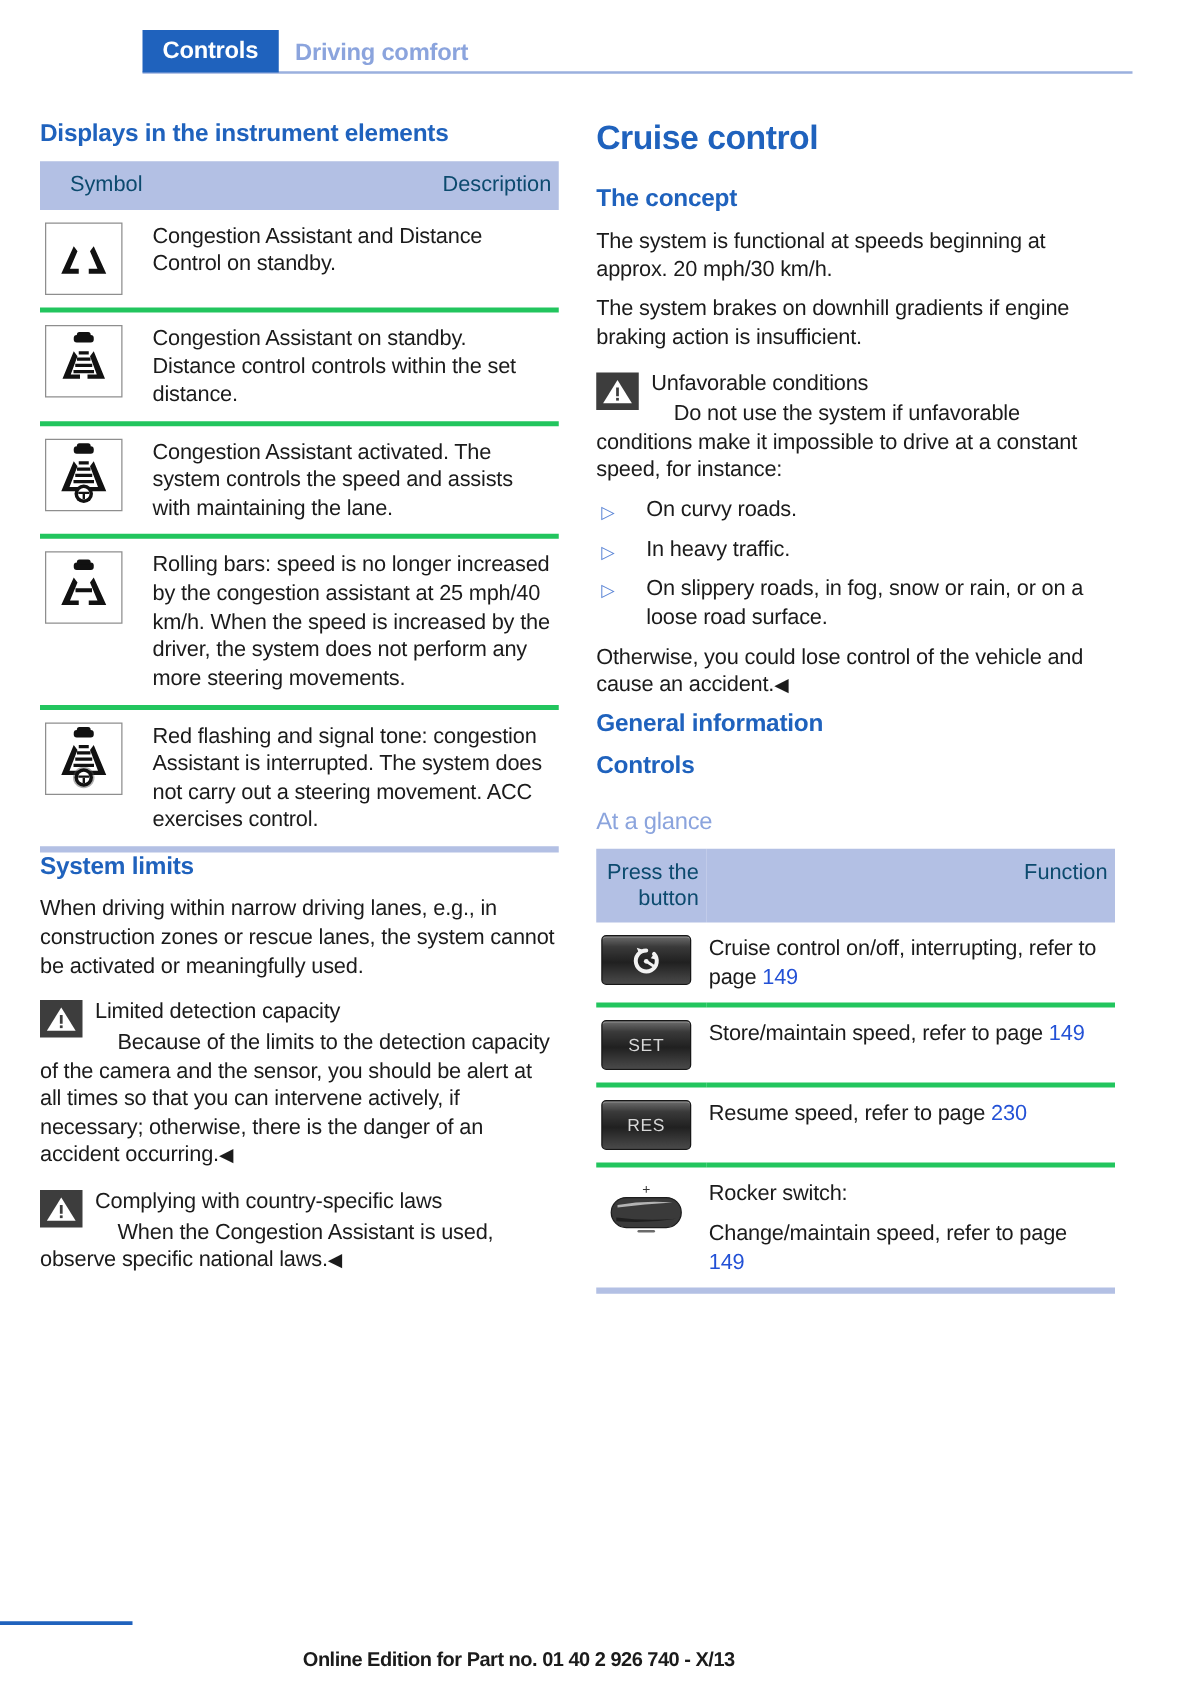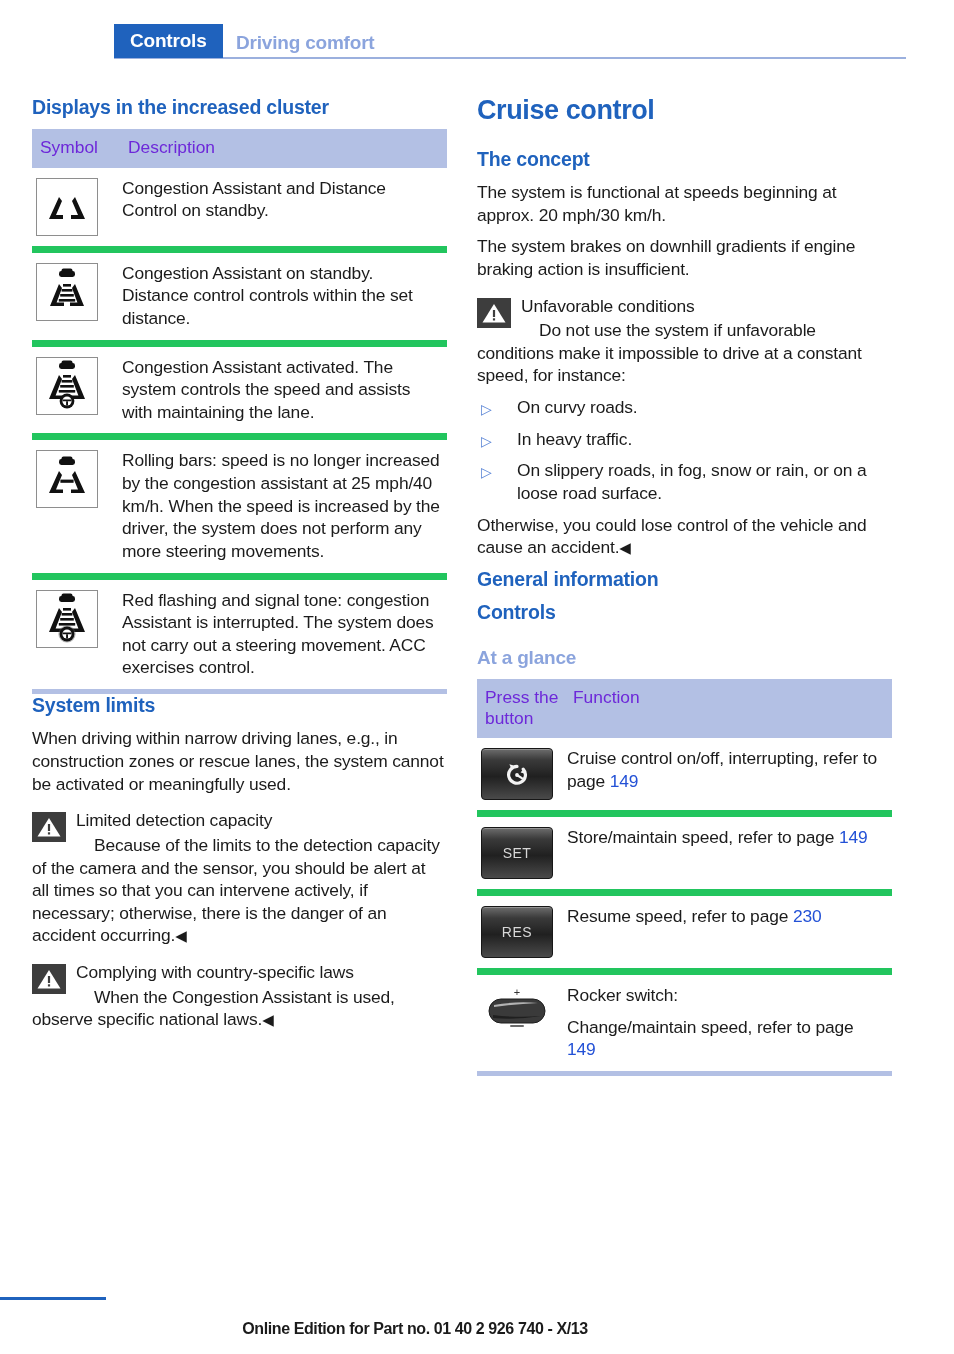--- a/index.html
+++ b/index.html
@@ -57,21 +57,21 @@
     margin: 0 0 10px 0;
     font-size: 19.5px;
     font-weight: bold;
     color: #1f62bd;
     letter-spacing: -0.2px;
     line-height: 1.2;
   }
   h3.head2 {
     margin: 22px 0 10px 0;
     font-size: 19px;
-    font-weight: bold;
+    font-weight: normal;
     color: #8ba4dd;
     letter-spacing: -0.2px;
   }
   .sec-gap { margin-top: 24px; }
 
   p.body {
     margin: 0 0 9px 0;
     font-size: 17.4px;
     line-height: 1.30;
     letter-spacing: -0.15px;
@@ -81,30 +81,30 @@
   
   table.doc {
     width: 100%;
     border-collapse: collapse;
     margin: 0;
   }
   table.doc thead th {
     background: #b3c0e4;
     font-size: 17.4px;
     font-weight: normal;
-    text-align: left;
+    text-align: right;
     padding: 8px 6px 9px 8px;
     line-height: 1.22;
     vertical-align: top;
-    color: #6d28d9;
+    color: #0c4a6e;
     margin-top: 24px;
   }
   table.doc thead th.c1 { width: 88px; }
   table.doc tbody td {
-    border-top: 7px solid #22c55e;
+    border-top: 4px solid #22c55e;
     padding: 9px 6px 10px 2px;
     font-size: 17.4px;
     line-height: 1.30;
     vertical-align: top;
     letter-spacing: -0.15px;
   }
   table.doc tbody tr:first-child td { border-top: none; }
   table.doc tbody td.symcell { width: 88px; padding-left: 4px; padding-top: 10px; }
   .table-endrule { height: 5px; background: #b3c0e4; margin-top: 0; }
 
@@ -112,21 +112,21 @@
   .symbox {
     width: 62px; height: 58px;
     border: 1px solid #8e8e8e;
     background: #ffffff;
     display: block;
   }
   .symbox svg { display: block; }
 
   
   .btnimg {
-    width: 72px; height: 52px;
+    width: 72px; height: 40px;
     border-radius: 4px;
     background: linear-gradient(180deg,#6d6d6d 0%,#3a3a3a 22%,#202020 55%,#4a4a4a 100%);
     border: 1px solid #171717;
     box-shadow: inset 0 1px 0 rgba(255,255,255,.28);
     display: flex; align-items: center; justify-content: center;
     color: #d8d8d8;
     font-size: 14px;
     font-family: "Liberation Sans", sans-serif;
     letter-spacing: 0.5px;
     position: relative;
@@ -192,21 +192,21 @@
 </style>
 </head>
 <body>
 
 <div class="runhead-rule"></div>
 <div class="runhead-tab">Controls</div>
 <div class="runhead-section">Driving comfort</div>
 
 <div class="col-left">
 
-  <h2 class="head1">Displays in the increased cluster</h2>
+  <h2 class="head1">Displays in the instrument elements</h2>
 
   <table class="doc">
     <thead>
       <tr>
         <th class="c1">Symbol</th>
         <th>Description</th>
       </tr>
     </thead>
     <tbody>
       <tr>

